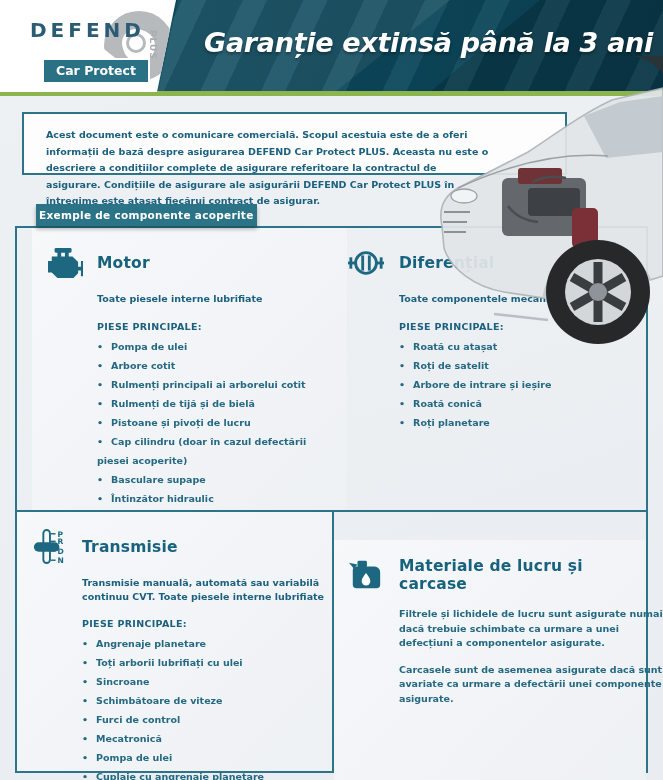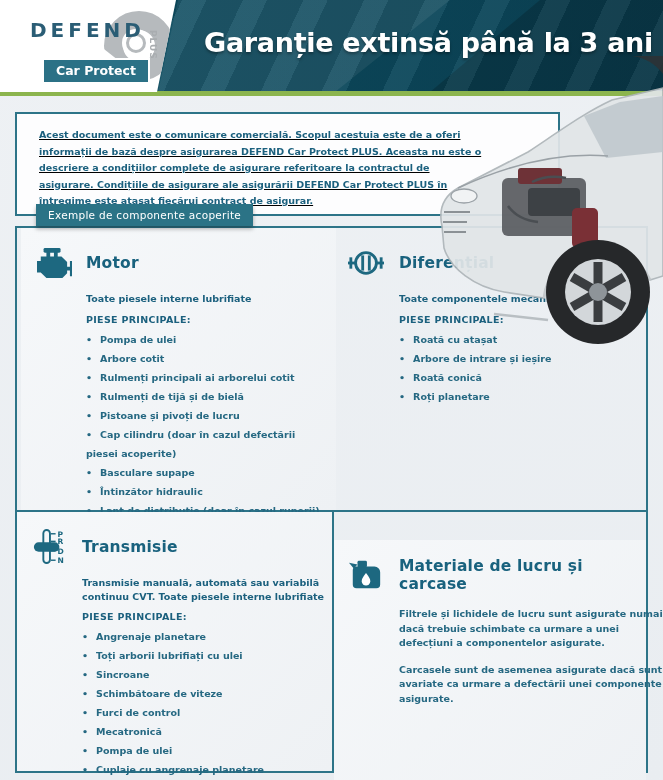--- a/index.html
+++ b/index.html
@@ -12,21 +12,21 @@
   .header { position:absolute; left:0; top:0; width:663px; height:92px;
             background:linear-gradient(100deg, var(--header_bg,#0d4e62) 0%, #0b4356 100%); overflow:hidden; }
   .header .band1 { position:absolute; inset:0; background:rgba(255,255,255,.07);
             clip-path:polygon(178px 0, 450px 0, 335px 92px, 158px 92px); }
   .header .band2 { position:absolute; inset:0; background:rgba(0,0,0,.18);
             clip-path:polygon(540px 0, 663px 0, 663px 92px, 430px 92px); }
   .header .band3 { position:absolute; inset:0;
             background:repeating-linear-gradient(115deg, rgba(255,255,255,.05) 0 22px, rgba(0,0,0,.07) 22px 55px); }
   .header-title { position:absolute; right:10px; top:27px; width:470px; text-align:right;
             color:#fff; font-size:27px; font-weight:bold; letter-spacing:-.3px;
-            text-shadow:0 2px 3px rgba(0,0,0,.35); z-index:3; }
+            text-shadow:0 2px 3px rgba(0,0,0,.35); z-index:3;font-style:italic; }
   .green-line { position:absolute; left:0; top:91px; width:663px; height:5px;
             background:var(--green,#8cb54e); z-index:2; }
 
   
   .logo-panel { position:absolute; left:0; top:0; width:186px; height:92px; background:#fff;
             clip-path:polygon(0 0, 176px 0, 157px 92px, 0 92px); z-index:4; }
   .logo-donut { position:absolute; left:104px; top:11px; width:70px; height:70px; border-radius:50%;
             border:19px solid #b6babd; }
   .logo-donut-cut { position:absolute; left:96px; top:58px; width:34px; height:14px;
             background:#fff; transform:rotate(38deg); }
@@ -36,49 +36,49 @@
             letter-spacing:1px; transform:rotate(90deg); transform-origin:left top; }
   .logo-defend { position:absolute; left:30px; top:18px; color:#2a5d75; font-size:20px; font-weight:bold;
             letter-spacing:4px;text-align:right; }
   .logo-carprotect { position:absolute; left:42px; top:58px; background:#2b7186; color:#fff;
             font-size:12.5px; font-weight:bold; padding:3px 12px 4px; border:2px solid #fff; }
 
   
   .car { position:absolute; left:432px; top:56px; width:231px; height:292px; z-index:5; pointer-events:none; }
 
   
-  .intro-box { position:absolute; left:15px; top:112px; width:545px; height:104px;
-            background:#fdfdfe; border:2px solid var(--border,#2d7488); z-index:1;text-decoration:underline; }
+  .intro-box { position:absolute; left:22px; top:112px; width:545px; height:63px;
+            background:#fdfdfe; border:2px solid var(--border,#2d7488); z-index:1; }
   .intro-text { margin:13px 0 0 22px; width:448px; font-size:9.5px; font-weight:bold;
             line-height:16.5px; color:var(--text,#1b607e); }
 
   
   .badge { position:absolute; left:36px; top:204px; height:22px; background:var(--badge_bg,#2b7386);
-            color:#fff; font-size:10.5px; font-weight:normal; letter-spacing:.3px;
-            display:inline-flex; align-items:center; padding:0 12px;
+            color:#fff; font-size:10.5px; font-weight:bold; letter-spacing:.3px;
+            display:inline-flex; align-items:center; padding:0 3px;
             box-shadow:0 3px 4px rgba(0,0,0,.3); z-index:2; }
 
   
   .grid { position:absolute; left:15px; top:226px; width:633px; height:547px;
             border:2px solid var(--border,#2d7488); }
   .grid .vdiv { position:absolute; left:315px; top:0; width:2px; height:100%; background:var(--border,#2d7488); }
   .grid .hdiv { position:absolute; left:0; top:282px; width:100%; height:2px; background:var(--border,#2d7488); }
   .cell { position:absolute; padding:15px 10px 0 13px;
             background:linear-gradient(135deg, #f6f8fa 0%, #eef1f4 100%); }
-  .c1 { left:4px; top:0; width:315px; height:282px; }
+  .c1 { left:15px; top:0; width:315px; height:282px; }
   .c2 { left:317px; top:0; width:312px; height:282px; background:transparent; }
   .c3 { left:0; top:284px; width:315px; height:259px; }
   .c4 { left:317px; top:284px; width:312px; height:259px;margin-top:28px; }
 
   .sec-head { display:flex; align-items:center; gap:14px; }
   .sec-icon { width:38px; height:40px; flex:0 0 38px; display:flex; align-items:center; justify-content:center; }
   .sec-title { font-size:15.5px; font-weight:bold; color:var(--teal,#19627e); letter-spacing:.2px; }
   .sec-body { margin-left:52px; }
   .sec-sub { margin-top:9px; font-size:9.5px; font-weight:bold; color:var(--text,#1b607e); line-height:13.5px; }
-  .list-header { margin-top:8px; font-size:9.5px; font-weight:bold; color:var(--text,#1b607e); letter-spacing:.3px; }
+  .list-header { margin-top:15px; font-size:9.5px; font-weight:bold; color:var(--text,#1b607e); letter-spacing:.3px; }
   ul.parts { list-style:none; margin-top:5px; }
   ul.parts li { font-size:9.5px; font-weight:600; color:#256882; line-height:19px; }
   ul.parts li::before { content:"•"; margin-right:8px; color:#256882; }
   .para { margin-top:12px; width:268px; font-size:9.5px; font-weight:600; color:#256882; line-height:14.5px; }
   .sub-narrow { width:280px; }
 </style>
 </head>
 <body>
 
 <div class="page">
@@ -181,20 +181,21 @@
             </g>
           </svg>
         </div>
         <div class="sec-title">Diferențial</div>
       </div>
       <div class="sec-body">
         <div class="sec-sub">Toate componentele mecanice interne</div>
         <div class="list-header">PIESE PRINCIPALE:</div>
         <ul class="parts">
             <li>Roată cu atașat</li>
+            <li>Roți de satelit</li>
             <li>Arbore de intrare și ieșire</li>
             <li>Roată conică</li>
             <li>Roți planetare</li>
           </ul>
       </div>
     </div>
 
     <div class="cell c3">
       <div class="sec-head">
         <div class="sec-icon">

